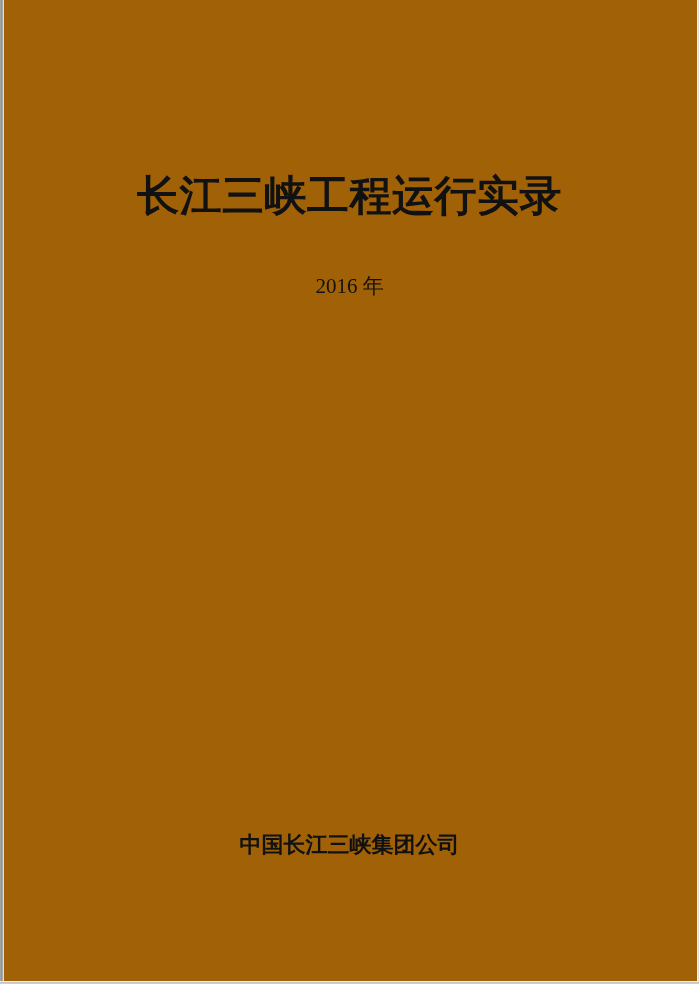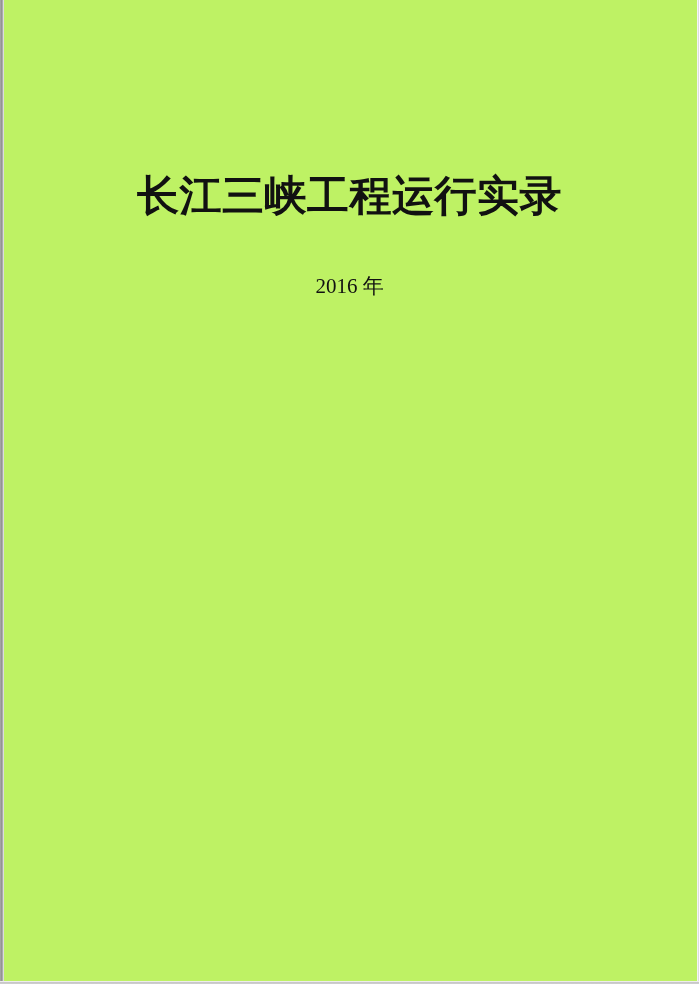--- a/index.html
+++ b/index.html
@@ -10,21 +10,21 @@
   body {
     width: 699px;
     height: 984px;
     overflow: hidden;
     font-family: "Liberation Serif", "DejaVu Serif", serif;
   }
   .page {
     position: relative;
     width: 699px;
     height: 984px;
-    background: #bef264;
+    background: #a16207;
     box-sizing: border-box;
   }
   
   .edge-left {
     position: absolute;
     left: 0; top: 0;
     width: 4px; height: 984px;
     background: linear-gradient(to right, #ababab 0%, #8f8f8f 45%, #c7c7c7 80%, #ffffff 100%);
   }
   .edge-bottom {
@@ -80,13 +80,14 @@
 
 <div class="page">
   <div class="edge-left"></div>
   <div class="edge-right"></div>
   <div class="edge-bottom"></div>
 
   <div class="doc-title">长江三峡工程运行实录</div>
 
   <div class="doc-year">2016 年</div>
 
+  <div class="doc-company">中国长江三峡集团公司</div>
 </div>
 
 </body></html>

